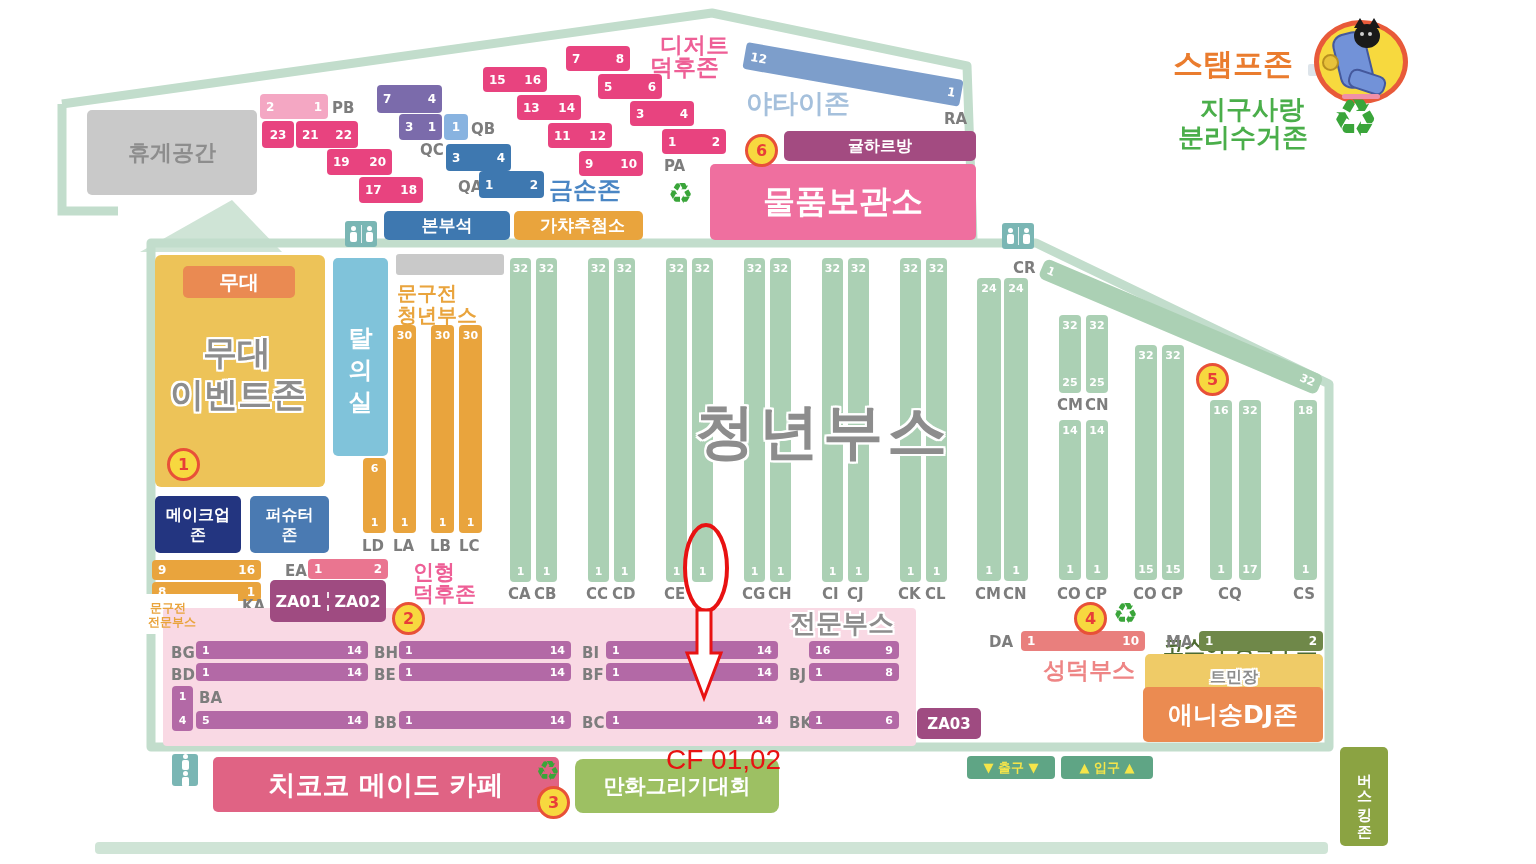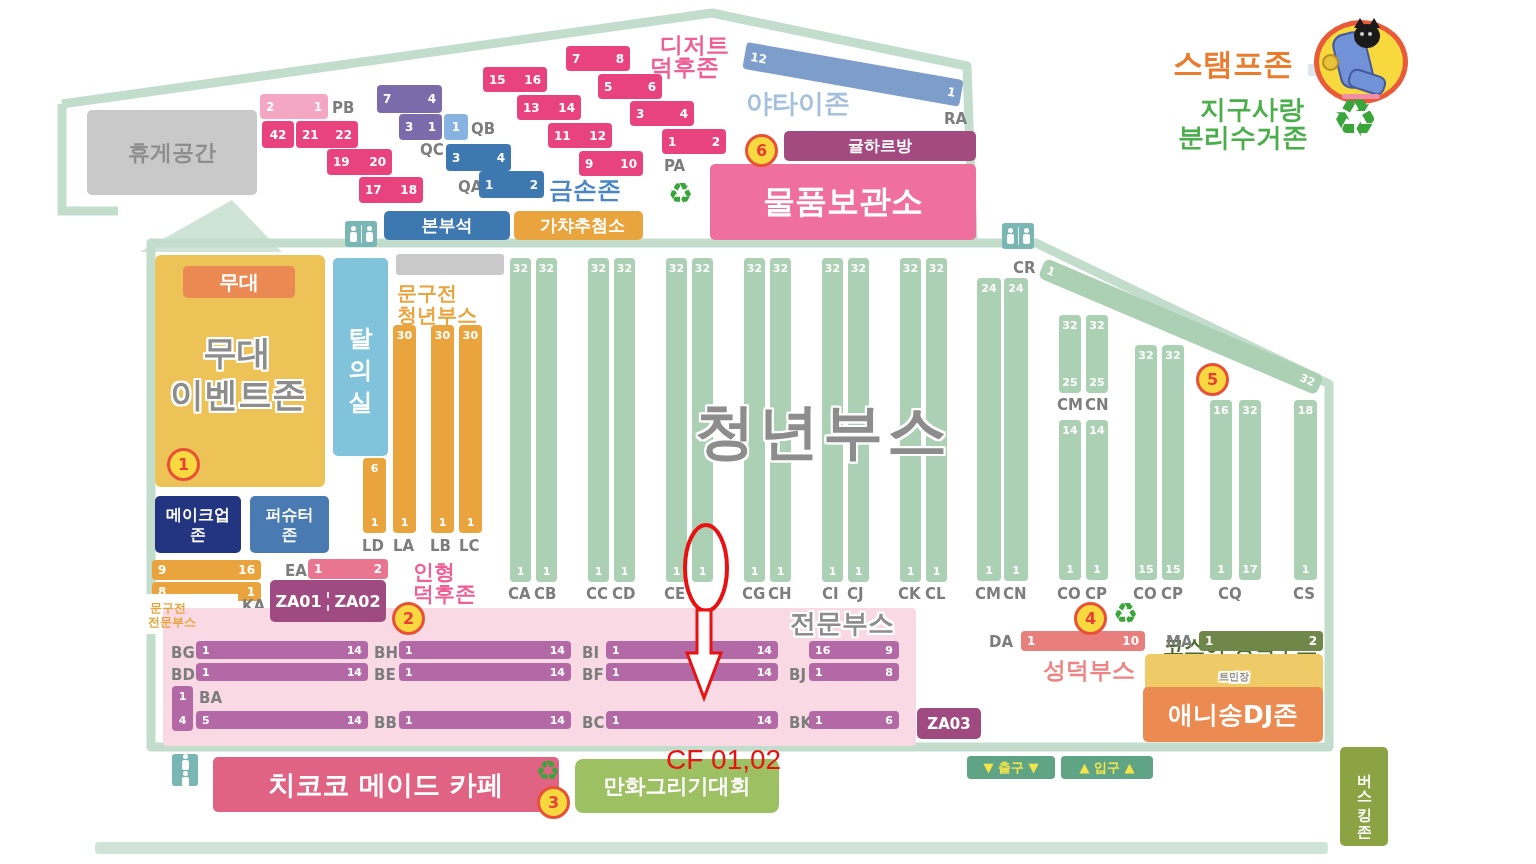--- a/index.html
+++ b/index.html
@@ -76,21 +76,21 @@
   <div class="box" style="left:87px;top:110px;width:170px;height:85px;background:#c9c9c9;color:#8d8d8d;font-size:22px;">
       <span>휴게공간</span>
     </div>
 
   <div class="b" style="left:260px;top:94px;width:68px;height:25px;background:#f4a7c3;">
       <span>2</span>
       <span>1</span>
     </div>
   <div class="lbl" style="left:332px;top:99px;">PB</div>
   <div class="b c" style="left:262px;top:121px;width:32px;height:27px;background:#e8437f;">
-      <span>42</span>
+      <span>23</span>
     </div>
   <div class="b" style="left:296px;top:121px;width:62px;height:27px;background:#e8437f;">
       <span>21</span>
       <span>22</span>
     </div>
   <div class="b" style="left:327px;top:149px;width:65px;height:26px;background:#e8437f;">
       <span>19</span>
       <span>20</span>
     </div>
   <div class="b" style="left:359px;top:177px;width:64px;height:26px;background:#e8437f;">
@@ -501,21 +501,21 @@
   <div class="b" style="left:1021px;top:631px;width:124px;height:20px;background:#e97f7d;">
       <span>1</span>
       <span>10</span>
     </div>
   <div class="lbl" style="left:1166px;top:633px;">MA</div>
   <div class="b" style="left:1199px;top:631px;width:124px;height:20px;background:#6f8849;">
       <span>1</span>
       <span>2</span>
     </div>
   <div class="zt" style="left:1043px;top:655px;font-size:23px;color:#ee8585;">성덕부스</div>
-  <div class="box" style="left:1145px;top:654px;width:178px;height:46px;background:#efcb67;font-size:10px;align-items:center;">
+  <div class="box" style="left:1145px;top:654px;width:178px;height:46px;background:#efcb67;font-size:16px;align-items:center;">
       <span class="out" style="color:#8d8d8d;">트민장</span>
     </div>
   <div class="box" style="left:1143px;top:687px;width:180px;height:55px;background:#eb8b51;font-size:25px;">
       <span>애니송DJ존</span>
     </div>
 
   <div class="wc" style="left:172px;top:754px;width:26px;height:32px;flex-direction:column;gap:2px;">
       <span class="pr"></span>
       <span class="pr"></span>
     </div>

